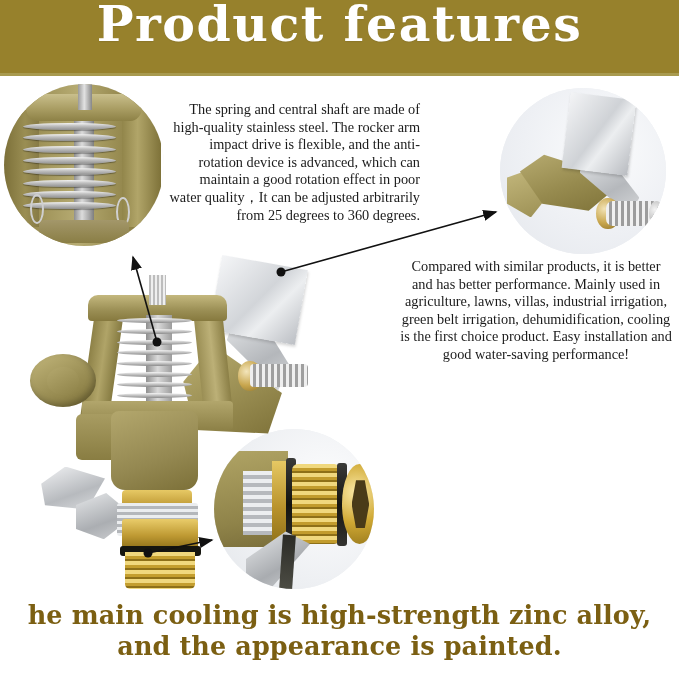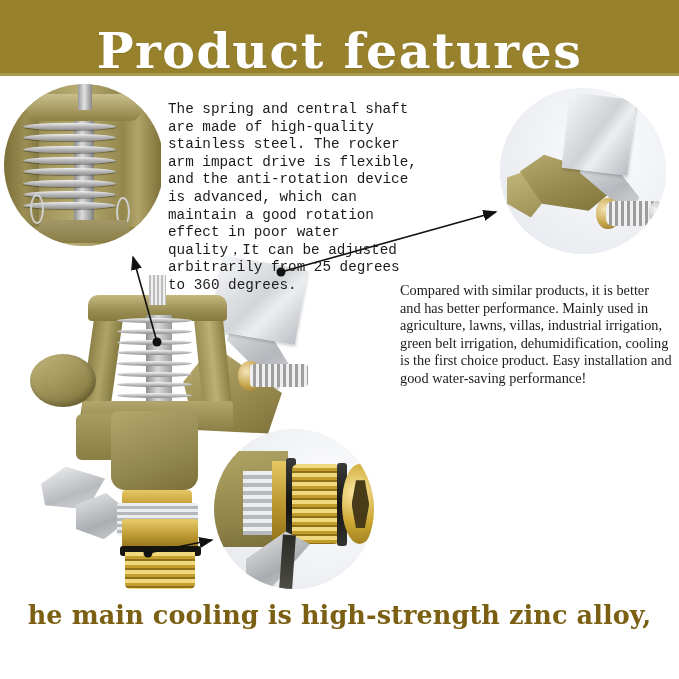--- a/index.html
+++ b/index.html
@@ -7,21 +7,21 @@
     width:679px;height:679px;position:relative;overflow:hidden;
     font-family:"Liberation Serif","DejaVu Serif",serif;
     background:#ffffff;
   }
   #page{position:absolute;inset:0;}
 
   
   .header-band{
     position:absolute;left:0;top:0;width:679px;height:76px;
     background:#97812c;
-    display:flex;align-items:flex-end;justify-content:center;
+    display:flex;align-items:flex-start;justify-content:center;
   }
   .header-band:after{
     content:"";position:absolute;left:0;bottom:0;width:100%;height:3px;
     background:#a89a4f;
   }
   .header-title{
     color:#ffffff;
     font-family:"DejaVu Serif",serif;
     font-weight:700;
     font-size:49px;
@@ -32,22 +32,22 @@
   }
 
   
   .para{
     position:absolute;
     color:#1b1b1b;
     font-family:"Liberation Serif","DejaVu Serif",serif;
     font-size:14.3px;
     line-height:17.6px;
   }
-  #para-spring{left:168px;top:101px;width:252px;text-align:left;font-family:Liberation Mono, monospace;}
-  #para-compare{left:400px;top:258px;width:272px;text-align:left;margin-top:24px;}
+  #para-spring{left:168px;top:101px;width:252px;text-align:right;}
+  #para-compare{left:400px;top:258px;width:272px;text-align:center;}
   #para-torsion{left:385px;top:455px;width:290px;text-align:left;}
 
   
   .caption{
     position:absolute;left:0;top:600px;width:679px;
     text-align:center;
     color:#7b5f12;
     font-family:"DejaVu Serif",serif;
     font-weight:700;
     font-size:25.5px;
@@ -324,15 +324,16 @@
     </g>
   </svg>
 
   <div class="para" id="para-spring">The spring and central shaft are made of high-quality stainless steel. The rocker arm impact drive is flexible, and the anti-rotation device is advanced, which can maintain a good rotation effect in poor water quality，It can be adjusted arbitrarily from 25 degrees to 360 degrees.</div>
 
   <div class="para" id="para-compare">Compared with similar products, it is better and has better performance. Mainly used in agriculture, lawns, villas, industrial irrigation, green belt irrigation, dehumidification, cooling is the first choice product. Easy installation and good water-saving performance!</div>
 
 
   <div class="caption">
     <div>he main cooling is high-strength zinc alloy,</div>
+    <div>and the appearance is painted.</div>
   </div>
 
 </div>
 
 </body></html>

